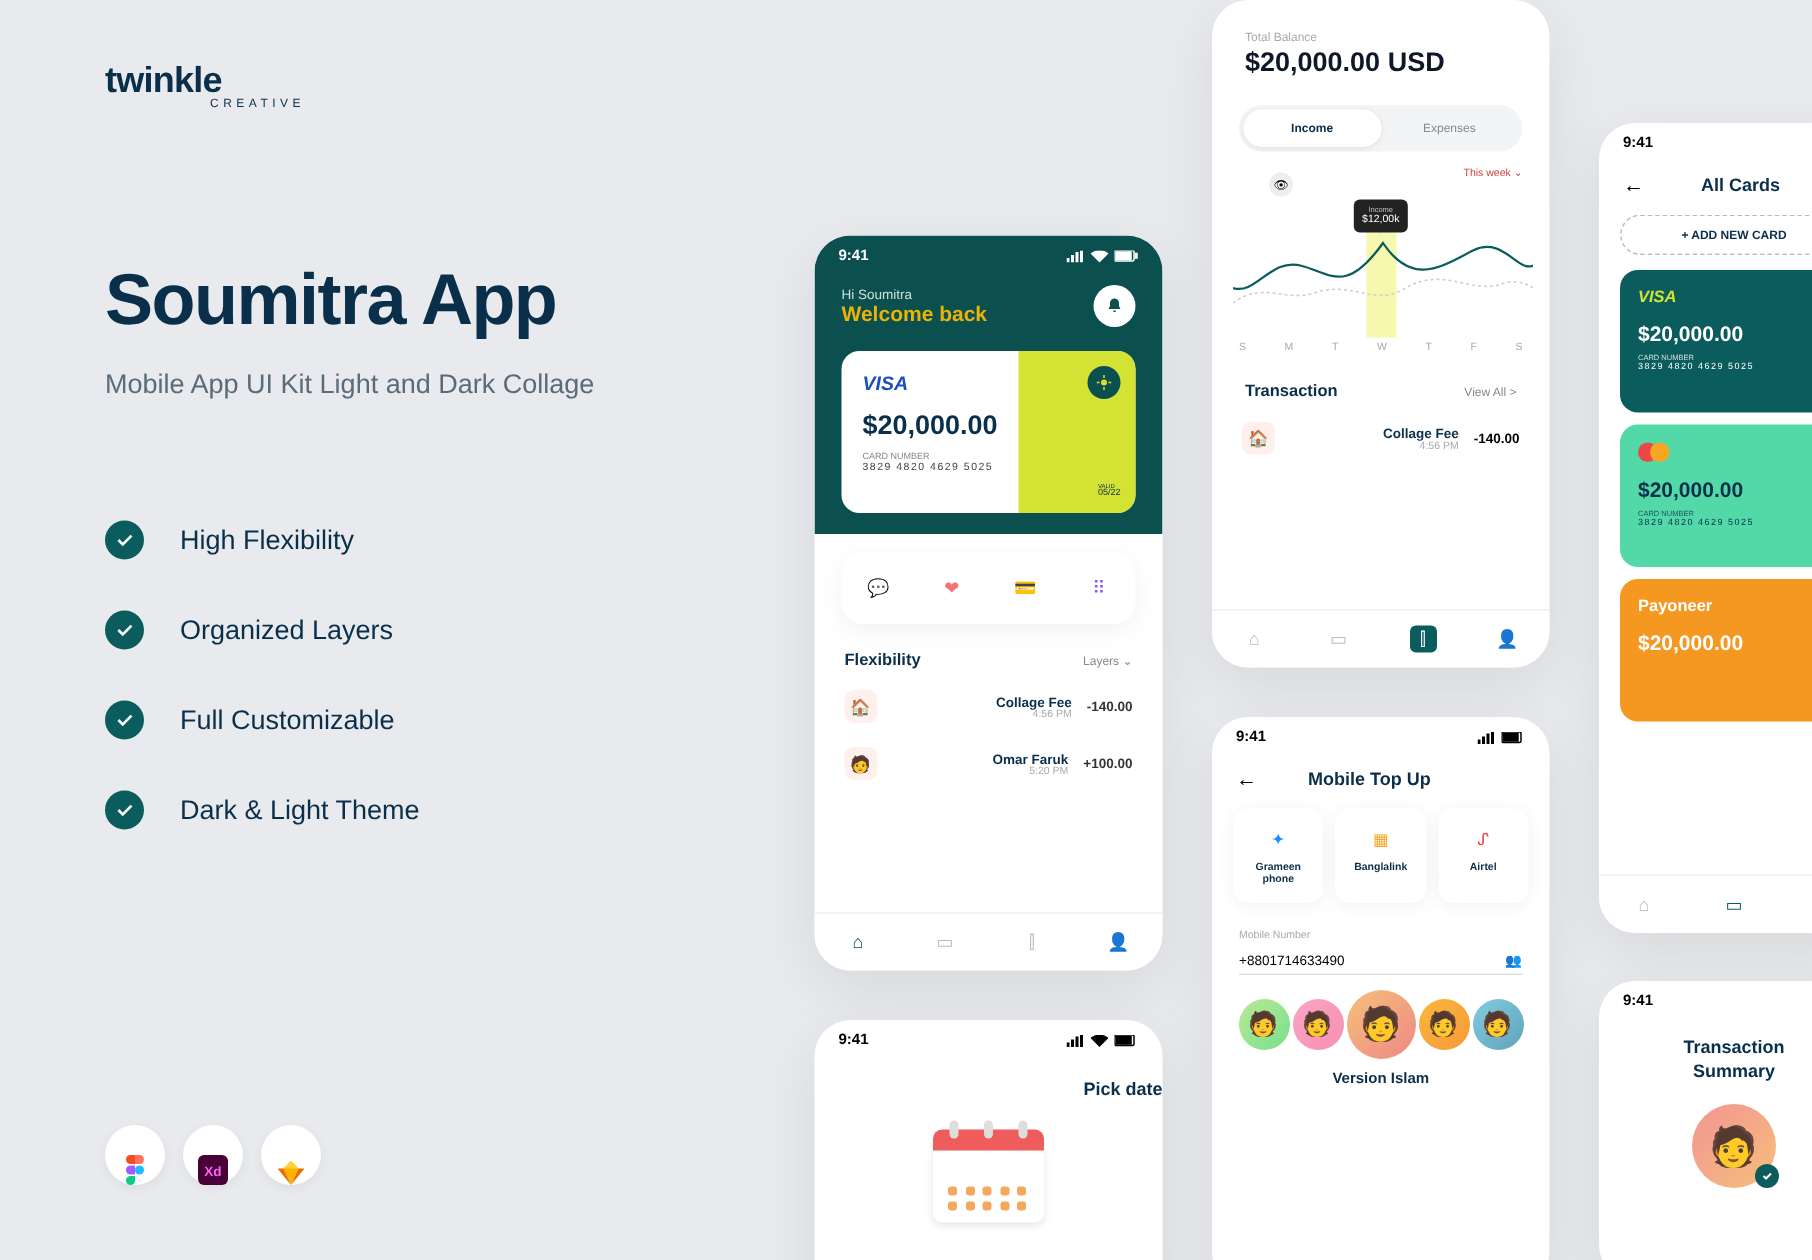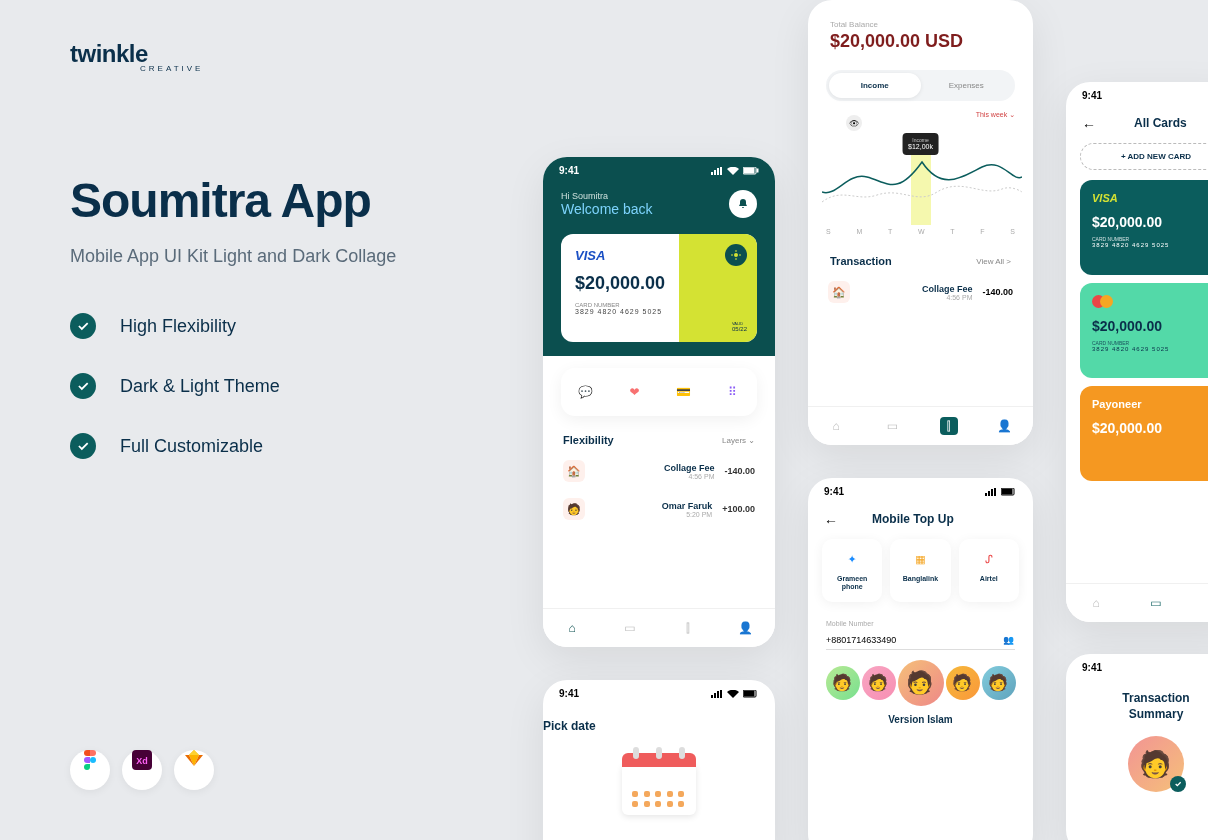--- a/index.html
+++ b/index.html
@@ -33,21 +33,21 @@
   font-weight: 800;
   color: #0a2f4a;
   margin-top: 100px;
   letter-spacing: -1px;
 }
 .subtitle {
   font-size: 18px;
   color: #5a6b7a;
   margin-top: 18px;
 }
-.features { margin-top: 46px; }
+.features { margin-top: 80px; }
 .feat-row {
   display: flex;
   align-items: center;
   gap: 24px;
   margin-bottom: 34px;
 }
 .check-circle {
   width: 26px; height: 26px;
   border-radius: 50%;
   background: #0b5d5d;
@@ -63,21 +63,21 @@
   left: 70px;
   display: flex;
   align-items: center;
   gap: 12px;
 }
 .tool-circle {
   width: 40px; height: 40px;
   border-radius: 50%;
   background: #fff;
   display: flex;
-  align-items: flex-start;
+  align-items: flex-end;
   justify-content: center;
   box-shadow: 0 2px 8px rgba(0,0,0,0.06);
 }
 .screen-pill {
   background: #1a8cff;
   color: #fff;
   font-size: 13px;
   font-weight: 600;
   padding: 12px 22px;
   border-radius: 22px;
@@ -100,21 +100,21 @@
   font-weight: 600;
 }
 .status-icons { display: flex; gap: 4px; align-items: center; }
 
 
 .p1 { left: 543px; top: 157px; width: 232px; height: 490px; }
 .p1-top { background: #0b4f4f; padding-bottom: 14px; }
 .p1-top .status-bar { color: #fff; }
 .p1-greet { padding: 6px 18px 2px; display: flex; justify-content: space-between; align-items: center; }
 .p1-hi { color: #cde0dc; font-size: 9px; }
-.p1-welcome { color: #7dd3fc; font-weight: 400; font-size: 14px; }
+.p1-welcome { color: #eab308; font-weight: 700; font-size: 14px; }
 .p1-bell { width: 28px; height: 28px; border-radius: 50%; background: #fff; display: flex; align-items: center; justify-content: center; }
 .card {
   margin: 14px 18px 0; background: #fff; border-radius: 12px; padding: 14px;
   position: relative; height: 108px;
 }
 .card::after {
   content: ''; position: absolute; right: 0; top: 0; bottom: 0; width: 40%;
   background: #d4e233;
   border-radius: 0 12px 12px 0;
 }
@@ -140,21 +140,21 @@
 .txn-time { font-size: 7px; color: #aaa; }
 .txn-amt { font-size: 9px; font-weight: 600; }
 .bottom-nav { position: absolute; bottom: 0; left: 0; right: 0; background: #fff;
   display: flex; justify-content: space-around; padding: 10px 0; border-top: 1px solid #f0f0f0; }
 .nav-icon { width: 18px; height: 18px; display: flex; align-items: center; justify-content: center; color: #bbb; font-size: 12px; }
 .nav-icon.active { color: #0b4f4f; }
 
 
 .p2 { left: 808px; top: 0; width: 225px; height: 445px; }
 .bal-label { font-size: 8px; color: #aaa; padding: 20px 22px 2px; }
-.bal-amount { font-size: 18px; font-weight: 800; color: #7f1d1d; padding: 0 22px 18px; }
+.bal-amount { font-size: 18px; font-weight: 800; color: #0f172a; padding: 0 22px 18px; }
 .tab-pill {
   margin: 0 18px; background: #f2f4f6; border-radius: 18px;
   display: flex; padding: 3px;
 }
 .tab-item { flex: 1; text-align: center; padding: 8px 0; font-size: 8px; color: #888; border-radius: 15px; }
 .tab-item.active { background: #fff; color: #0a2f4a; font-weight: 600; box-shadow: 0 1px 4px rgba(0,0,0,.08); }
 .chart-wrap { position: relative; margin: 14px 14px; height: 120px; }
 .chart-filter { position: absolute; right: 4px; top: -4px; font-size: 7px; color: #d14343; }
 .chart-eye { position: absolute; left: 24px; top: 0; width: 16px; height: 16px; border-radius: 50%; background: #eee; display:flex; align-items:center; justify-content:center; font-size:8px;}
 .chart-tooltip { position: absolute; left: 50%; top: 18px; transform: translateX(-50%);
@@ -180,21 +180,21 @@
 .mc3 { background: #f59821; }
 .mc-brand { font-size: 11px; font-weight: 900; font-style: italic; }
 .mc-bal { font-size: 14px; font-weight: 800; margin-top: 10px; }
 .mc-num-label { font-size: 5px; margin-top: 6px; opacity: 0.8; }
 .mc-num { font-size: 6px; letter-spacing: 1px; }
 .mc-logo { display: flex; gap: -4px; }
 .mc-logo span { display:inline-block; width:13px; height:13px; border-radius:50%; }
 
 
 .p4 { left: 543px; top: 680px; width: 232px; height: 200px; }
-.p4-title { text-align: left; font-weight: 700; font-size: 12px; color: #0a2f4a; margin-top: 12px; }
+.p4-title { text-align: right; font-weight: 700; font-size: 12px; color: #0a2f4a; margin-top: 12px; }
 .calendar-illus { margin: 14px auto 0; width: 74px; height: 68px; position: relative; }
 .cal-body { position: absolute; bottom: 0; width: 100%; height: 52px; background: #fff; border-radius: 6px; box-shadow: 0 2px 6px rgba(0,0,0,.1); }
 .cal-top { position: absolute; top: 6px; left: 0; right: 0; height: 14px; background: #ef5c5c; border-radius: 6px 6px 0 0; }
 .cal-rings { position: absolute; top: 0; left: 15%; right: 15%; display: flex; justify-content: space-between; }
 .cal-rings span { width: 6px; height: 12px; background: #ddd; border-radius: 3px; }
 .cal-dots { position: absolute; bottom: 8px; left: 10px; right: 10px; display: grid; grid-template-columns: repeat(5,1fr); gap: 4px; }
 .cal-dots span { width: 6px; height: 6px; background: #f4a85c; border-radius: 2px; }
 
 
 .p5 { left: 808px; top: 478px; width: 225px; height: 380px; }
@@ -238,29 +238,37 @@
           </svg>
         </div>
       <span class="feat-text">High Flexibility</span>
     </div>
     <div class="feat-row">
       <div class="check-circle">
           <svg viewBox="0 0 24 24" fill="none" stroke="#fff" stroke-width="3">
             <path d="M5 12l5 5L20 7"></path>
           </svg>
         </div>
-      <span class="feat-text">Dark &amp; Light Theme</span>
+      <span class="feat-text">Organized Layers</span>
     </div>
     <div class="feat-row">
       <div class="check-circle">
           <svg viewBox="0 0 24 24" fill="none" stroke="#fff" stroke-width="3">
             <path d="M5 12l5 5L20 7"></path>
           </svg>
         </div>
       <span class="feat-text">Full Customizable</span>
+    </div>
+    <div class="feat-row">
+      <div class="check-circle">
+          <svg viewBox="0 0 24 24" fill="none" stroke="#fff" stroke-width="3">
+            <path d="M5 12l5 5L20 7"></path>
+          </svg>
+        </div>
+      <span class="feat-text">Dark &amp; Light Theme</span>
     </div>
   </div>
 </div>
 
 <div class="tools-row">
   <div class="tool-circle">
     <svg width="14" height="20" viewBox="0 0 14 20">
         <circle cx="10" cy="10" r="3" fill="#1abcfe"></circle>
         <path d="M4 0h3v6H4a3 3 0 010-6z" fill="#f24e1e"></path>
         <path d="M7 0h3a3 3 0 010 6H7z" fill="#ff7262"></path>

